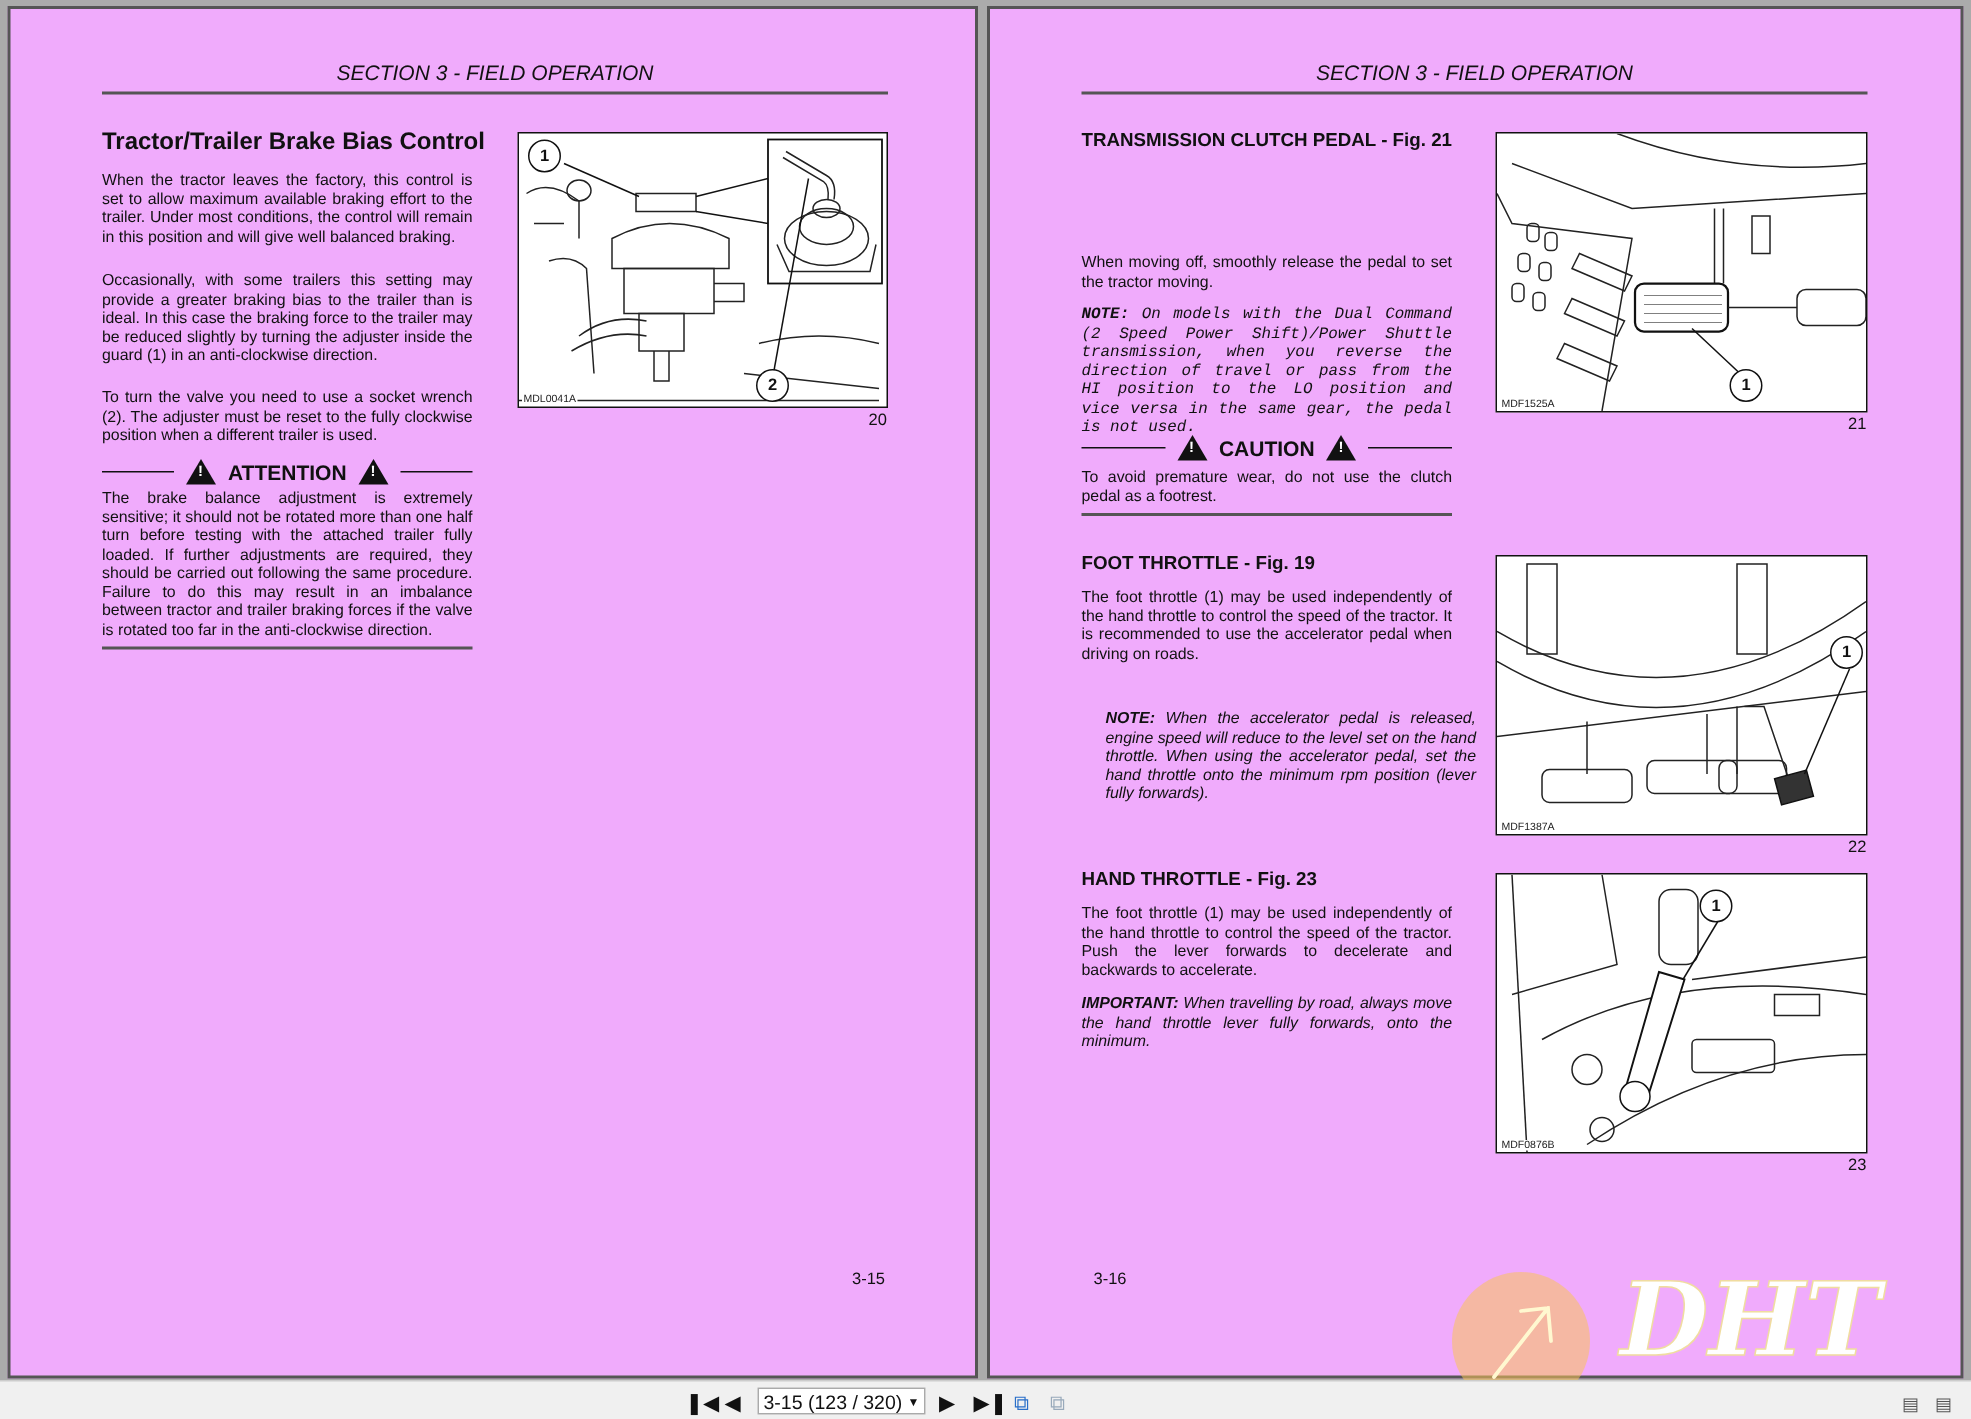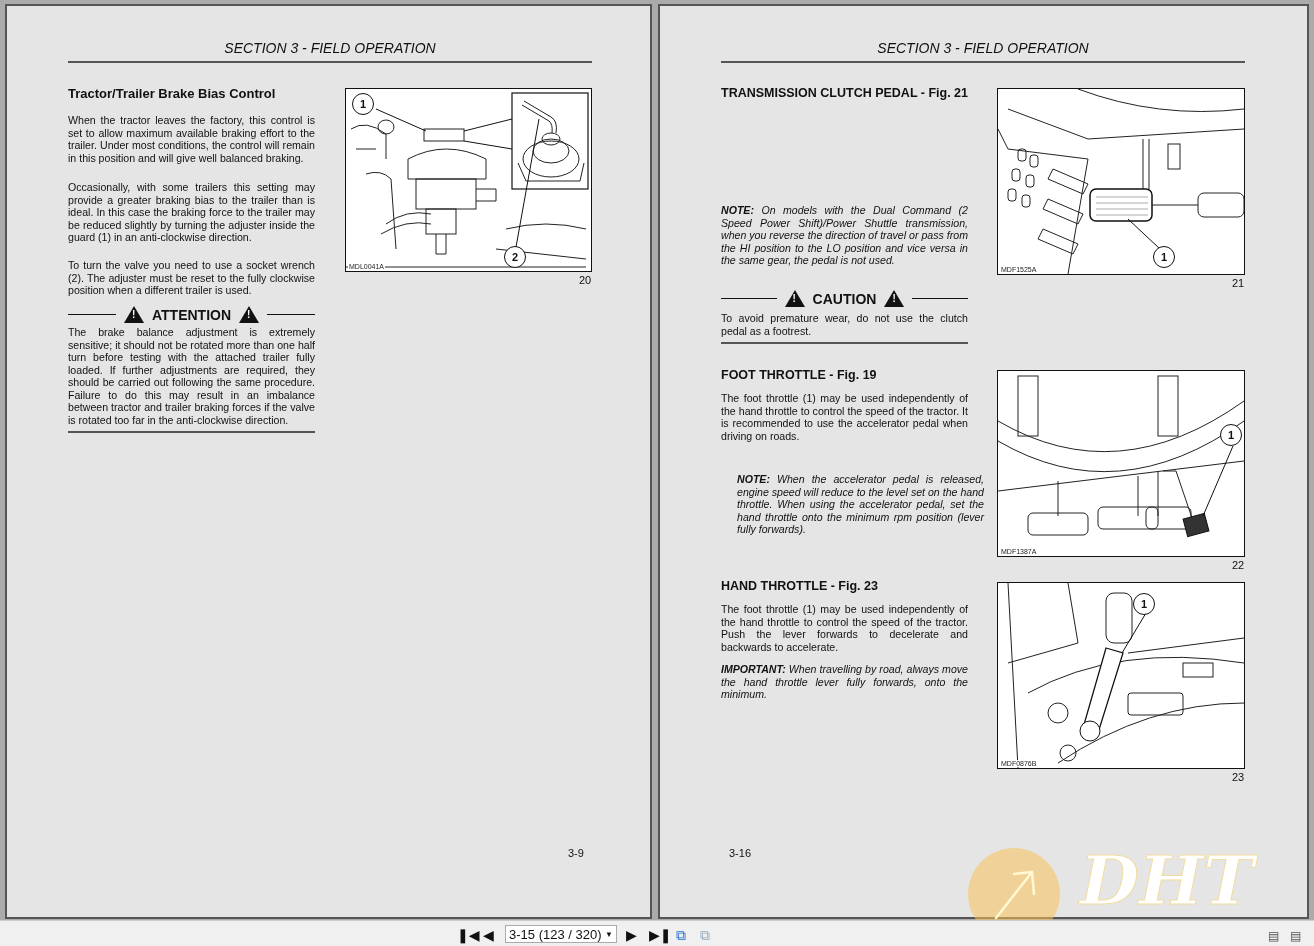--- a/index.html
+++ b/index.html
@@ -1,22 +1,22 @@
 <!DOCTYPE html>
 <html><head>
 <meta charset="utf-8">
 <style>
   html,body{margin:0;padding:0;}
   body{width:1314px;height:946px;background:#ababab;position:relative;overflow:hidden;font-family:"Liberation Sans",sans-serif;color:#111;}
-  .page{position:absolute;top:4px;background:#e5e5e5;border-left:2px solid #555;border-top:2px solid #555;border-right:2px solid #555;border-bottom:2px solid #555;box-sizing:border-box;}
+  .page{position:absolute;top:4px;background:#f0abfc;border-left:2px solid #555;border-top:2px solid #555;border-right:2px solid #555;border-bottom:2px solid #555;box-sizing:border-box;}
   #page-left{left:5px;width:647px;height:915px;}
   #page-right{left:658px;width:651px;height:915px;}
   .hdr{position:absolute;top:34px;font-style:italic;font-size:14px;text-align:center;border-bottom:2px solid #555;padding-bottom:5px;}
   .p{font-size:10.6px;line-height:12.5px;text-align:justify;margin:0;position:absolute;}
-  .h{font-weight:bold;font-size:13px;position:absolute;margin:0;}
+  .h{font-weight:bold;font-size:16px;position:absolute;margin:0;}
   .h2{font-weight:bold;font-size:12.5px;position:absolute;margin:0;}
   .warn{position:absolute;display:flex;align-items:center;justify-content:space-between;font-weight:bold;font-size:14px;}
   .warn .line{height:1px;background:#111;flex:1;}
   .warn .tri{width:0;height:0;border-left:10px solid transparent;border-right:10px solid transparent;border-bottom:17px solid #111;position:relative;margin:0 8px;}
   .warn .tri::after{content:"!";position:absolute;left:-2px;top:3px;color:#fff;font-size:10px;font-weight:bold;}
   .rule{position:absolute;height:2px;background:#555;}
   .fig{position:absolute;border:1px solid #111;background:#fff;overflow:hidden;}
   .fig .code{position:absolute;left:2px;bottom:1px;font-size:7px;color:#222;background:#fff;padding:0 1px;}
   .fignum{position:absolute;font-size:11px;}
   .callout{position:absolute;width:20px;height:20px;border:1.5px solid #111;border-radius:50%;background:#fff;font-size:11px;font-weight:bold;text-align:center;line-height:20px;}
@@ -79,28 +79,29 @@
       <line x1="118" y1="52" x2="166" y2="60" stroke="#111"></line>
       <line x1="30" y1="20" x2="80" y2="42" stroke="#111"></line>
       <line x1="170" y1="158" x2="193" y2="30" stroke="#111"></line>
     </svg>
     <div class="callout" style="left:6px;top:4px;">1</div>
     <div class="callout" style="left:158px;top:157px;">2</div>
     <div class="code">MDL0041A</div>
   </div>
   <div class="fignum" style="left:572px;top:268px;">20</div>
 
-  <div class="pgnum" style="left:561px;top:841px;">3-9</div>
+  <div class="pgnum" style="left:561px;top:841px;">3-15</div>
 </div>
 
 <div id="page-right" class="page">
   <div class="hdr" style="left:61px;width:524px;">SECTION 3 - FIELD OPERATION</div>
 
   <p class="h2" style="left:61px;top:80px;">TRANSMISSION CLUTCH PEDAL - Fig. 21</p>
-  <p class="p" style="left:61px;top:198px;width:247px;font-style:italic;"><b>NOTE:</b><span> On models with the Dual Command (2 Speed Power Shift)/Power Shuttle transmission, when you reverse the direction of travel or pass from the HI position to the LO position and vice versa in the same gear, the pedal is not used.</span></p>
+  <p class="p" style="left:61px;top:163px;width:247px;">When moving off, smoothly release the pedal to set the tractor moving.</p>
+  <p class="p" style="left:61px;top:198px;width:247px;font-style:italic;font-family:Liberation Mono, monospace;"><b>NOTE:</b><span> On models with the Dual Command (2 Speed Power Shift)/Power Shuttle transmission, when you reverse the direction of travel or pass from the HI position to the LO position and vice versa in the same gear, the pedal is not used.</span></p>
 
   <div class="warn" style="left:61px;top:284px;width:247px;">
     <span class="line"></span>
     <span class="tri"></span>
     <span>CAUTION</span>
     <span class="tri"></span>
     <span class="line"></span>
   </div>
   <p class="p" style="left:61px;top:306px;width:247px;">To avoid premature wear, do not use the clutch pedal as a footrest.</p>
   <div class="rule" style="left:61px;top:336px;width:247px;"></div>

